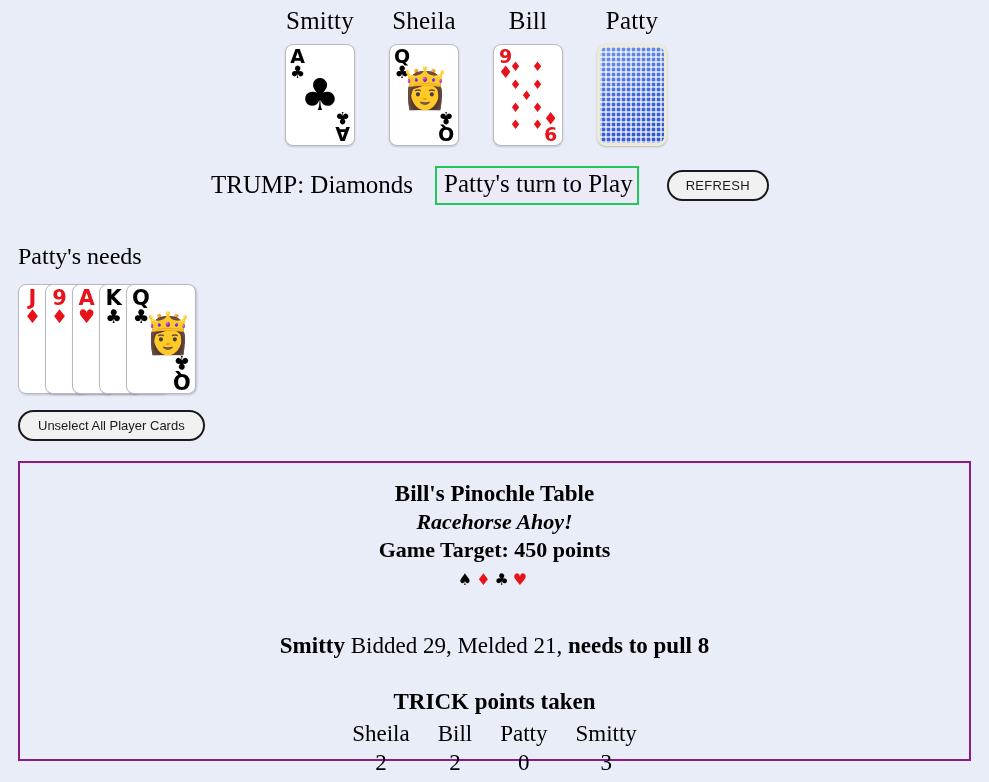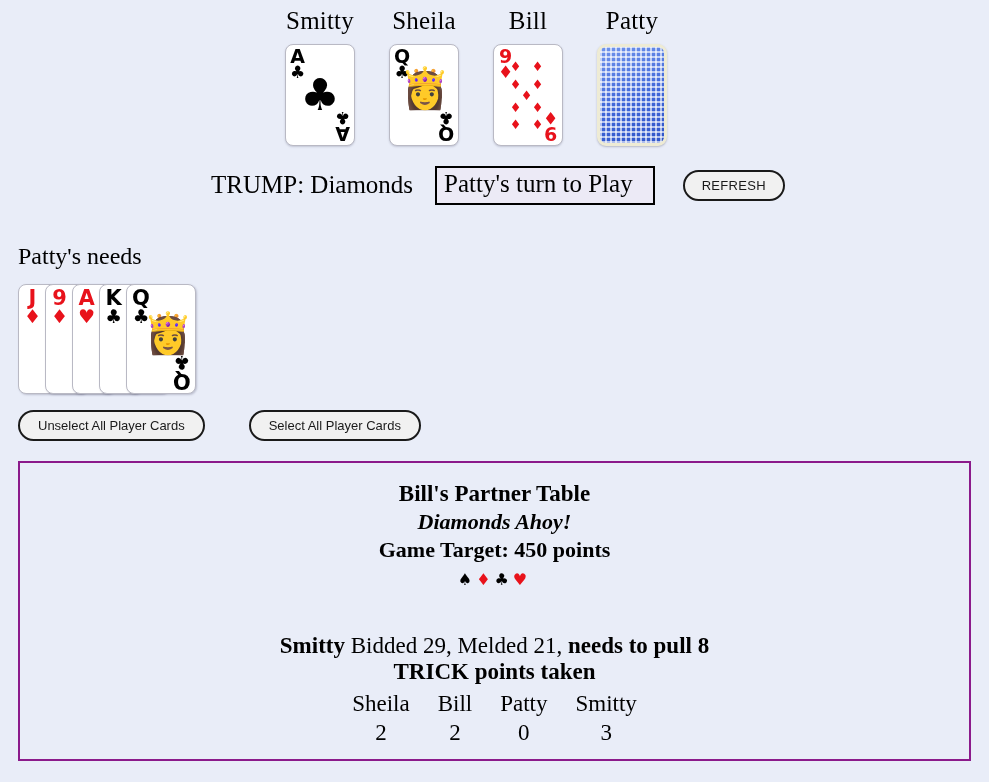--- a/index.html
+++ b/index.html
@@ -118,23 +118,23 @@
     align-items: center;
     margin-top: 12px;
     padding-left: 211px;
   }
   .trump-label {
     font-size: 25px;
     text-align: center;
   }
   .turn-box {
     margin-left: 22px;
-    border: 2px solid #000000;
+    border: 2px solid #22c55e;
     background: #eceaf6;
-    padding: 3px 20px 5px 7px;
+    padding: 3px 4px 5px 7px;
     font-size: 25px;
     line-height: 1.06;
   }
   .refresh-btn {
     margin-left: 28px;
     font-family: "Liberation Sans", sans-serif;
     font-size: 13px;
     letter-spacing: 0.3px;
     padding: 6px 17px;
     border: 2px solid #1a1a1a;
@@ -218,20 +218,21 @@
     font-family: "DejaVu Sans", sans-serif;
     font-size: 16px;
     letter-spacing: 4px;
   }
   .bid-line {
     margin-top: 44px;
     font-size: 23px;
   }
   .bid-line b { font-weight: bold; }
   .trick-title {
+    margin-top: 30px;
     font-size: 23px;
     font-weight: bold;
   }
   .trick-table {
     margin: 4px auto 0 auto;
     border-collapse: collapse;
   }
   .trick-table td {
     font-size: 23px;
     padding: 0 14px;
@@ -362,26 +363,25 @@
       <div class="face-emoji" style="top:46%;left:60%">👸</div>
       <div class="corner br black">
         <span class="rank">Q</span>
         <span class="suit">♣</span>
       </div>
     </div>
   </div>
 
 <div class="hand-btn-row">
   <button class="pill-btn">Unselect All Player Cards</button>
-  <button class="pill-btn second">Select All Player Cards</button>
 </div>
 
 <div class="info-panel">
-  <div class="info-title">Bill's Partner Table</div>
-  <div class="info-sub">Diamonds Ahoy!</div>
+  <div class="info-title">Bill's Pinochle Table</div>
+  <div class="info-sub">Racehorse Ahoy!</div>
   <div class="info-target">Game Target: 450 points</div>
   <div class="suit-row" id="suit-row"><span style="color: rgb(0, 0, 0);">♠</span><span style="color: rgb(232, 18, 27);">♦</span><span style="color: rgb(0, 0, 0);">♣</span><span style="color: rgb(232, 18, 27);">♥</span></div>
 
   <div class="bid-line">
     <b>Smitty</b><span> Bidded 29, Melded 21, </span><b>needs to pull 8</b>
   </div>
 
   <div class="trick-title">TRICK points taken</div>
   <table class="trick-table">
     <tbody>

